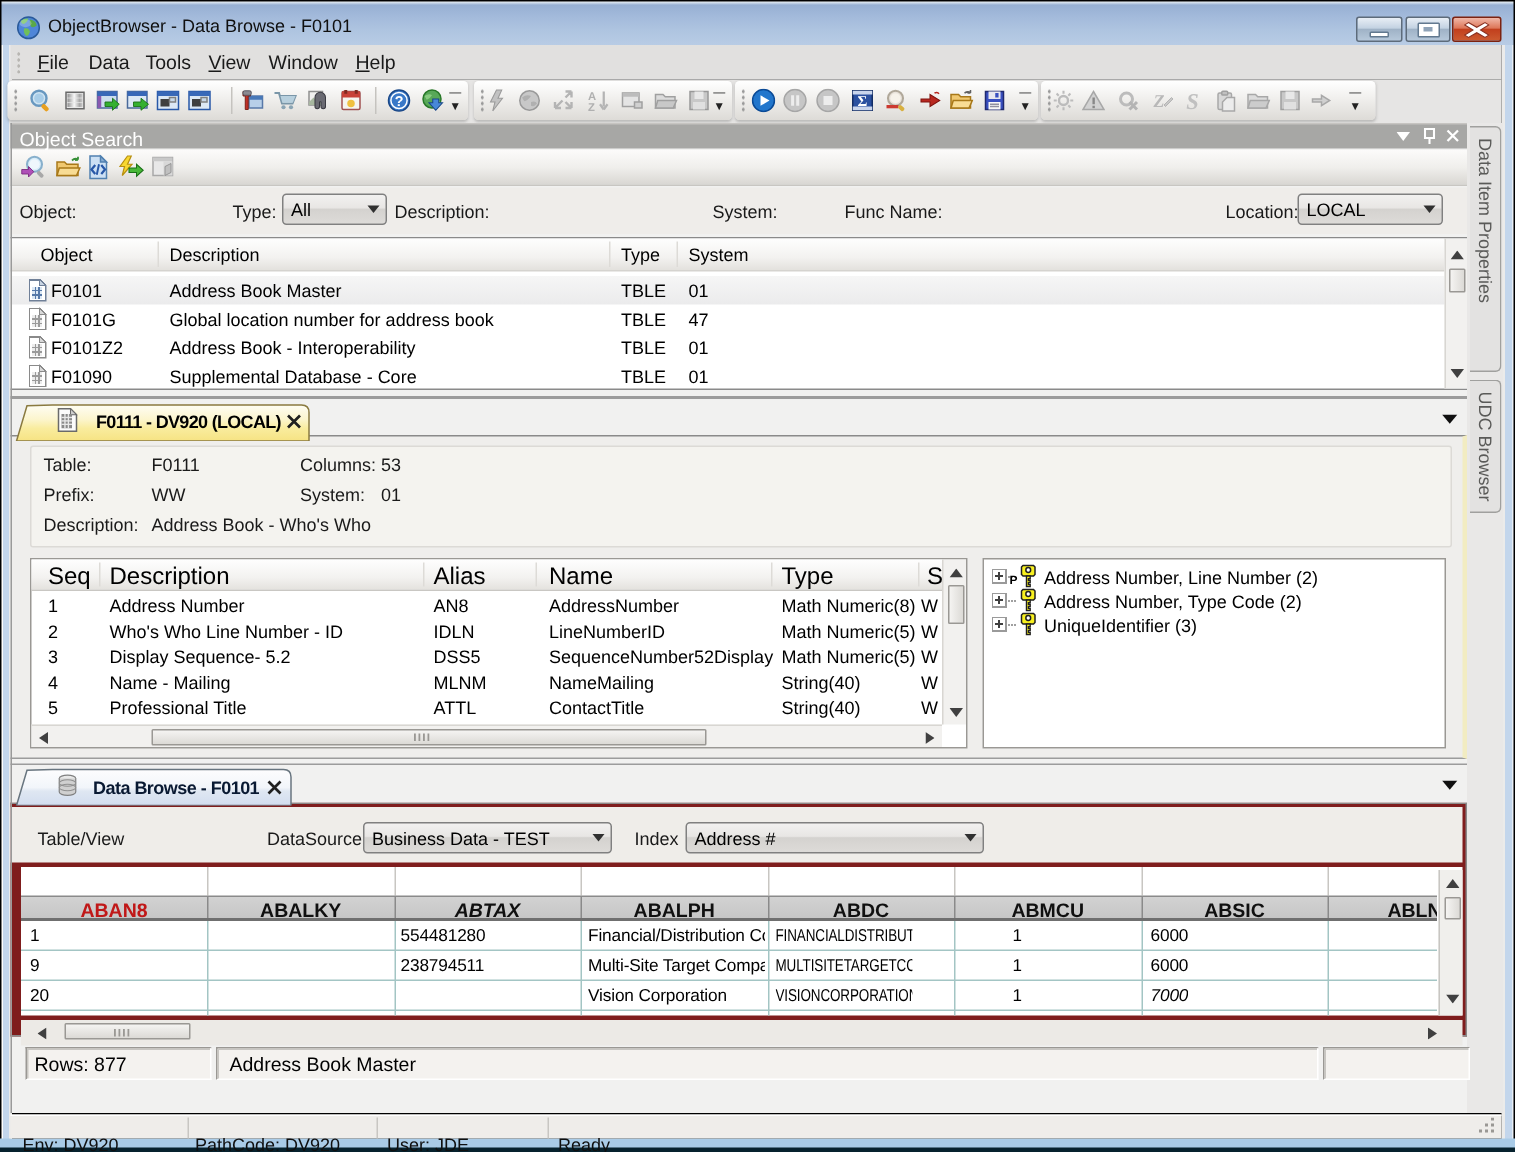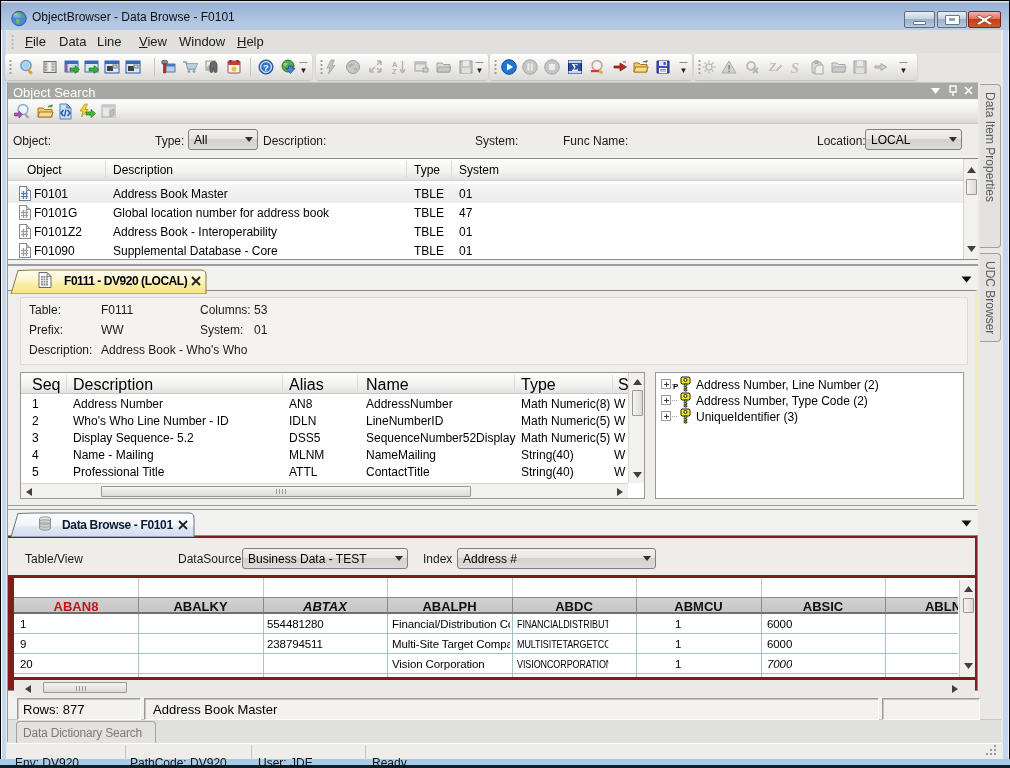--- a/index.html
+++ b/index.html
@@ -109,21 +109,21 @@
         </svg>
       </div>
   </div>
   <div id="leftedge"></div>
   <div id="rightedge"></div>
   <div id="bottomedge"></div>
   <div id="menubar">
     <div style="position:absolute;left:4px;top:4px;width:3px;height:15px;background-image:radial-gradient(circle,#b8b6b2 1px,transparent 1.2px);background-size:3px 4px;"></div>
     <div class="menuitem" style="left:18px;"><u>F</u>ile</div>
     <div class="menuitem" style="left:52px;">Data</div>
-    <div class="menuitem" style="left:90px;">Line</div>
+    <div class="menuitem" style="left:90px;">Tools</div>
     <div class="menuitem" style="left:132px;"><u>V</u>iew</div>
     <div class="menuitem" style="left:172px;">Window</div>
     <div class="menuitem" style="left:230px;"><u>H</u>elp</div>
   </div>
   <div id="toolstrip">
     <div class="tbar" style="left:-2px;width:307px;">
       <div class="tbhandle"></div>
       <div class="ticon" style="left:14px;"><svg width="16" height="16" viewBox="0 0 16 16">
             <circle cx="7" cy="6.5" r="5" fill="#cfe4f2" stroke="#6898c0" stroke-width="1.6"></circle>
             <circle cx="7" cy="6.5" r="3.2" fill="#a8cde8"></circle>
@@ -797,25 +797,20 @@
     </div>
   </div>
   <div id="rightdock">
     <div class="vtab" style="top:2px;height:164px;">
         <span>Data Item Properties</span>
       </div>
     <div class="vtab" style="top:171px;height:89px;">
         <span>UDC Browser</span>
       </div>
   </div>
-  <div id="bottomstrip">
-    <div id="ddtab">
-        <span>Data Dictionary Search</span>
-      </div>
-  </div>
   <div id="statusbar">
     <div class="st" style="left:8px;">Env: DV920</div>
     <div class="stsep" style="left:118px;"></div>
     <div class="st" style="left:123px;">PathCode: DV920</div>
     <div class="stsep" style="left:244px;"></div>
     <div class="st" style="left:251px;">User: JDE</div>
     <div class="stsep" style="left:358px;"></div>
     <div class="st" style="left:365px;">Ready</div>
     <svg style="position:absolute;right:4px;bottom:2px;" width="12" height="12" viewBox="0 0 12 12">
         <g fill="#9a9894">

